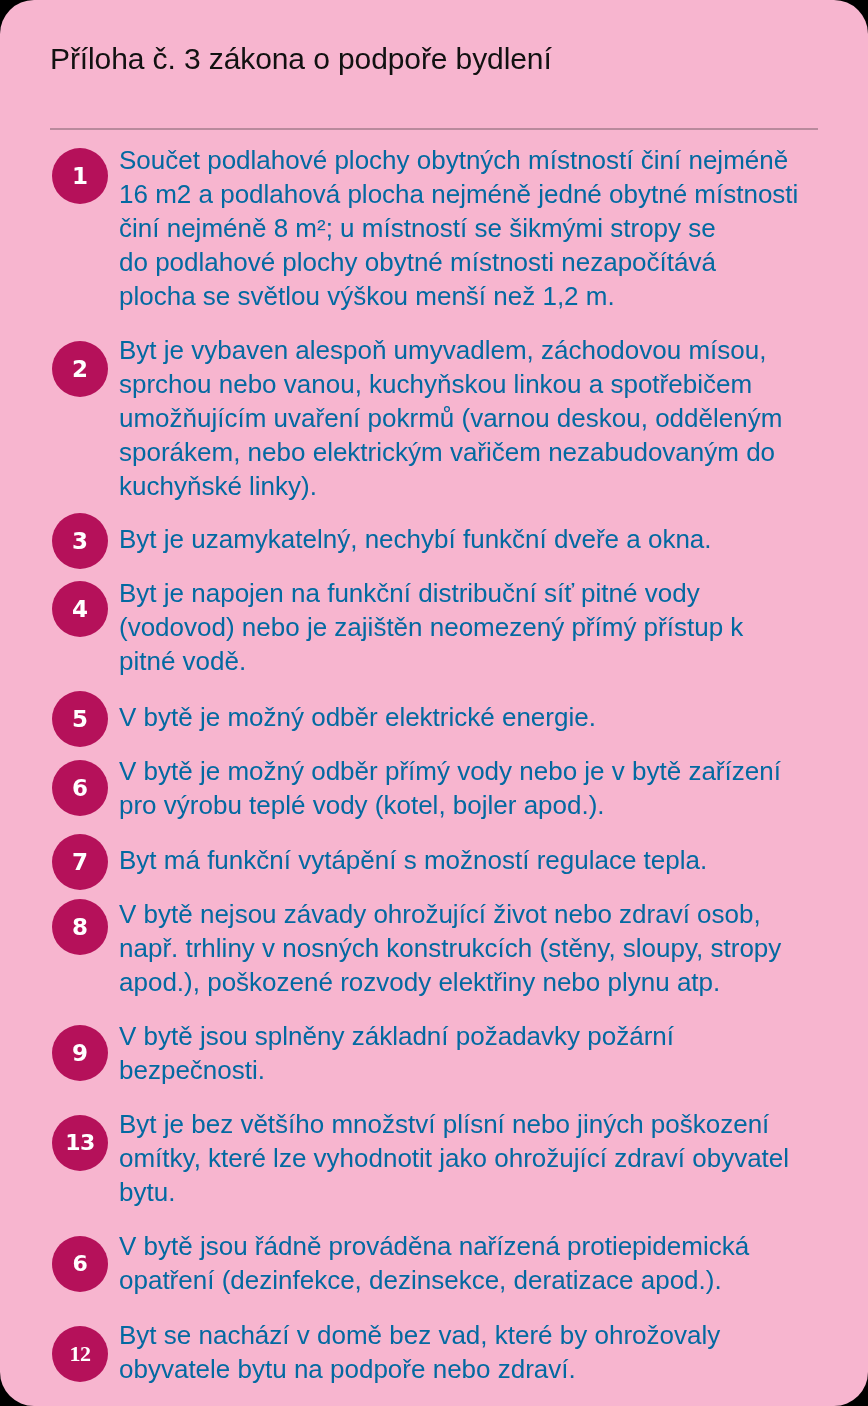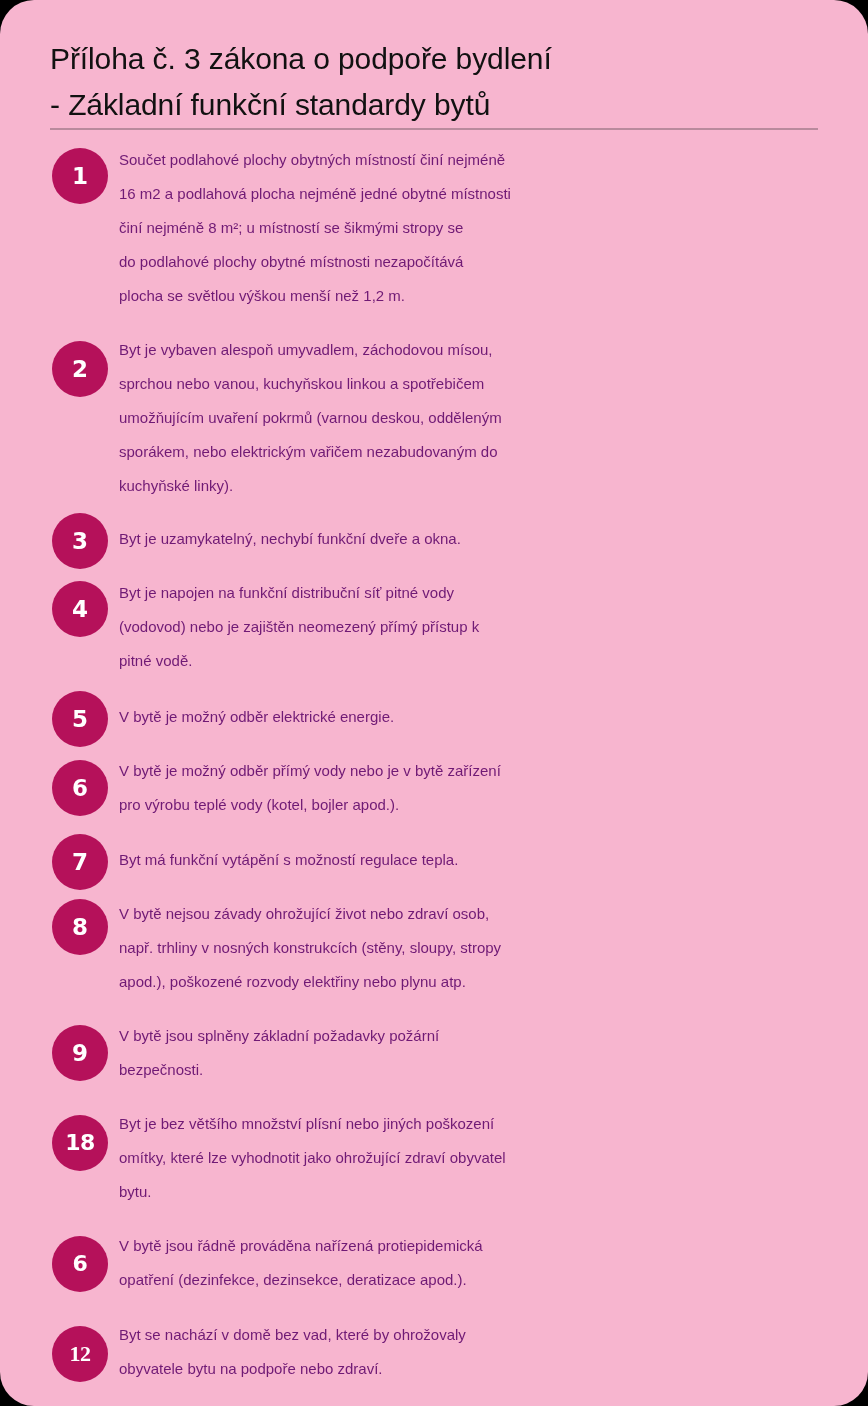--- a/index.html
+++ b/index.html
@@ -64,34 +64,33 @@
     font-size: 23px;
     line-height: 56px;
     text-align: center;
   }
   .badge.two-digit { font-size: 22px; letter-spacing: -0.5px; }
   .text {
     position: absolute;
     left: 67px;
     top: 0;
     width: 700px;
-    font-size: 15px;
+    font-size: 26px;
     line-height: 34px;
-    color: #701a75;
+    color: #0369a1;
     white-space: pre-line;
   }
 </style>
 </head>
 <body>
 
 <div class="card">
 
   <h1 class="title">
     <span>Příloha č. 3 zákona o podpoře bydlení</span>
-    <span>- Základní funkční standardy bytů</span>
   </h1>
 
   <div class="divider"></div>
 
   <div class="item" style="top:143px;">
     <div class="badge" style="top:5px;">1</div>
     <div class="text">Součet podlahové plochy obytných místností činí nejméně
 16 m2 a podlahová plocha nejméně jedné obytné místnosti
 činí nejméně 8 m²; u místností se šikmými stropy se
 do podlahové plochy obytné místnosti nezapočítává
@@ -142,21 +141,21 @@
 apod.), poškozené rozvody elektřiny nebo plynu atp.</div>
   </div>
 
   <div class="item" style="top:1019px;">
     <div class="badge" style="top:6px;">9</div>
     <div class="text">V bytě jsou splněny základní požadavky požární
 bezpečnosti.</div>
   </div>
 
   <div class="item" style="top:1107px;">
-    <div class="badge two-digit" style="top:8px;">18</div>
+    <div class="badge two-digit" style="top:8px;">13</div>
     <div class="text">Byt je bez většího množství plísní nebo jiných poškození
 omítky, které lze vyhodnotit jako ohrožující zdraví obyvatel
 bytu.</div>
   </div>
 
   <div class="item" style="top:1229px;">
     <div class="badge two-digit" style="top:7px;">6</div>
     <div class="text">V bytě jsou řádně prováděna nařízená protiepidemická
 opatření (dezinfekce, dezinsekce, deratizace apod.).</div>
   </div>

